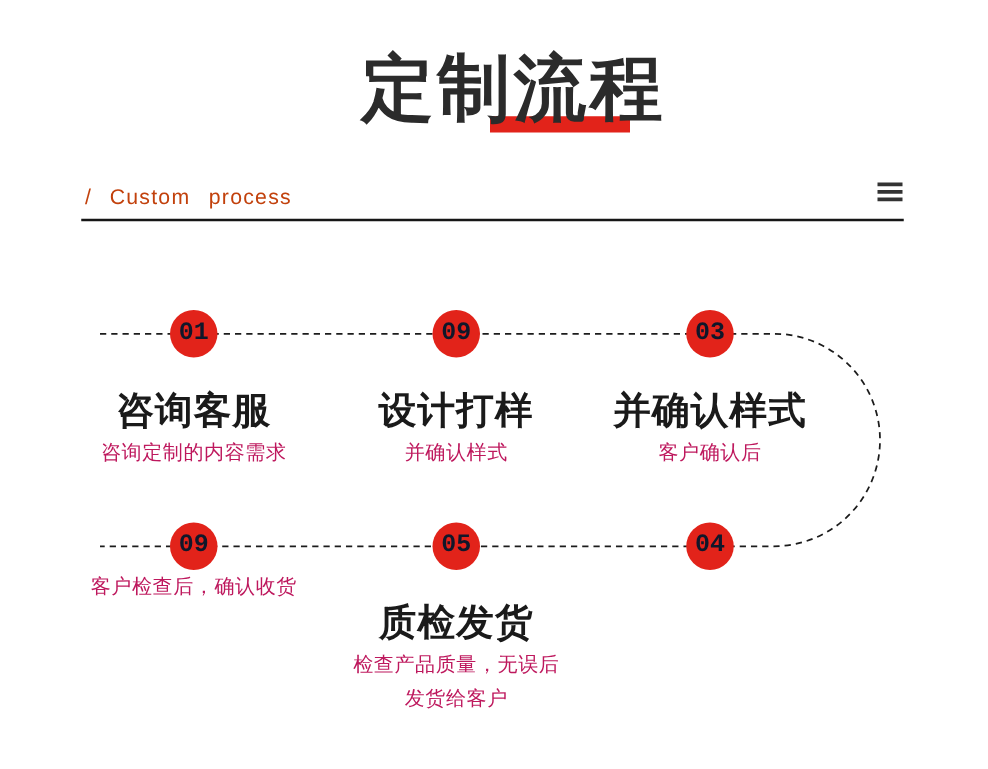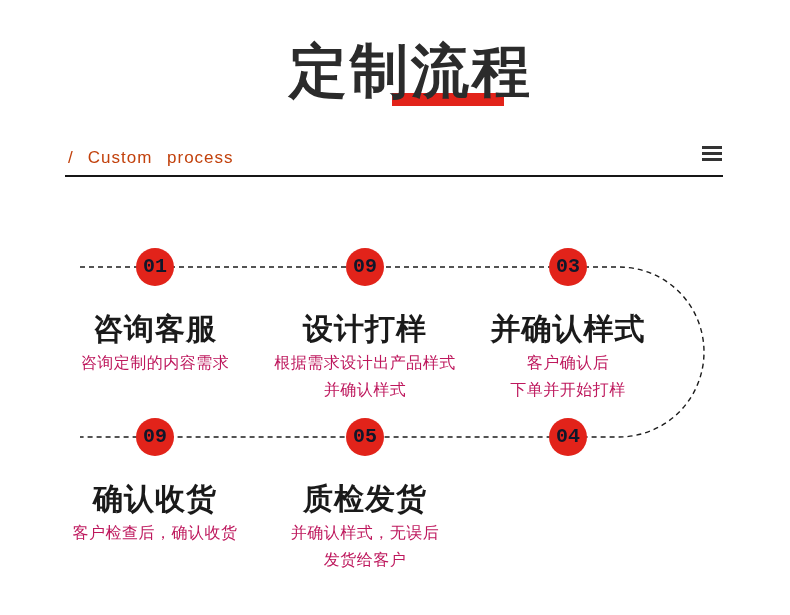--- a/index.html
+++ b/index.html
@@ -102,47 +102,44 @@
   <div class="step-desc">
     <div>咨询定制的内容需求</div>
     <div></div>
   </div>
 </div>
 
 <div class="step c2 r1">
   <div class="badge">09</div>
   <div class="step-title">设计打样</div>
   <div class="step-desc">
-    <div>根据需求设计出产品样式</div>
     <div>并确认样式</div>
   </div>
 </div>
 
 <div class="step c3 r1">
   <div class="badge">03</div>
   <div class="step-title">并确认样式</div>
   <div class="step-desc">
     <div>客户确认后</div>
-    <div>下单并开始打样</div>
   </div>
 </div>
 
 <div class="step c1 r2">
   <div class="badge">09</div>
-  <div class="step-title">确认收货</div>
   <div class="step-desc">
     <div>客户检查后，确认收货</div>
     <div></div>
   </div>
 </div>
 
 <div class="step c2 r2">
   <div class="badge">05</div>
   <div class="step-title">质检发货</div>
   <div class="step-desc">
-    <div>并确认样式，无误后</div>
+    <div>检查产品质量，无误后</div>
     <div>发货给客户</div>
   </div>
 </div>
 
 <div class="step c3 r2">
   <div class="badge">04</div>
 </div>
 
 </body></html>

